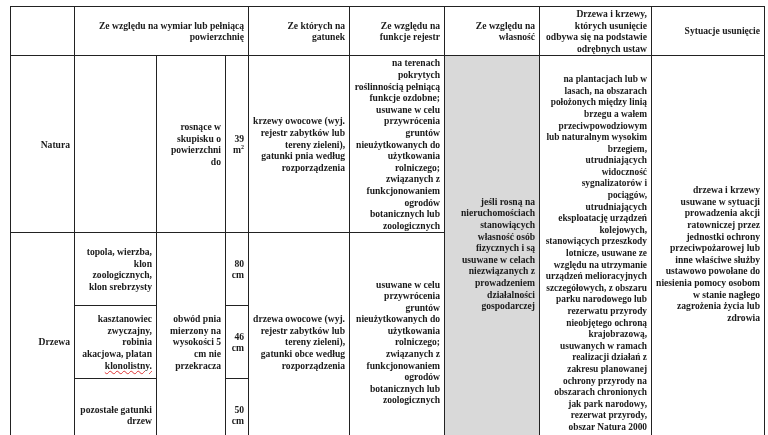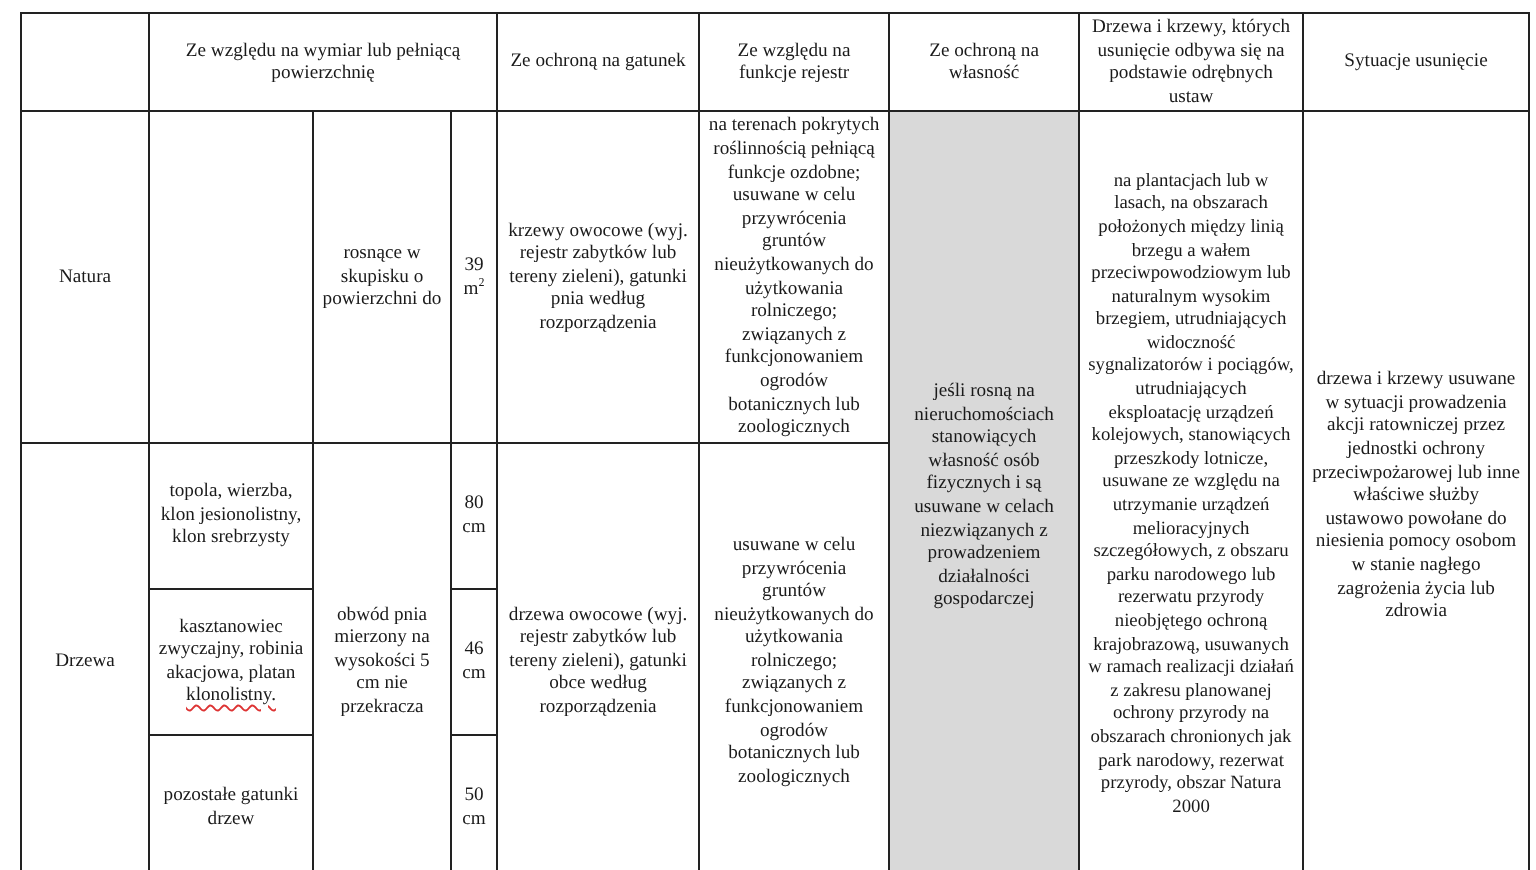--- a/index.html
+++ b/index.html
@@ -9,22 +9,23 @@
     border-collapse: collapse;
     table-layout: fixed;
     width: 754px;
     font-size: 9.6px;
     line-height: 11.6px;
   }
   td {
     border: 1px solid #222;
     padding: 1px 4px;
     vertical-align: middle;
-    text-align: center;
+    text-align: right;
     overflow: hidden;
+    font-weight: bold;
   }
   .hdr td { height: 44px; }
   .grey { background: #d9d9d9; }
   .r-krz { height: 149px; }
   .r-d1 { height: 73px; }
   .r-d2 { height: 73px; }
   .r-d3 { height: 73px; }
   .spell { text-decoration: underline wavy #d33; text-decoration-thickness: 1px; }
   .small { font-size: 9.4px; }
   sup { font-size: 6px; line-height: 0; }
@@ -42,42 +43,42 @@
     <col style="width:95px">
     <col style="width:95px">
     <col style="width:112px">
     <col style="width:113px">
   </colgroup>
 
   <tbody>
       <tr class="hdr">
     <td></td>
     <td colspan="3">Ze względu na wymiar lub pełniącą powierzchnię</td>
-    <td>Ze ochroną na gatunek</td>
+    <td>Ze których na gatunek</td>
     <td>Ze względu na funkcje rejestr</td>
-    <td>Ze ochroną na własność</td>
+    <td>Ze względu na własność</td>
     <td>Drzewa i krzewy, których usunięcie odbywa się na podstawie odrębnych ustaw</td>
     <td>Sytuacje usunięcie</td>
   </tr>
 
   <tr class="r-krz">
     <td>Natura</td>
     <td></td>
     <td>rosnące w skupisku o powierzchni do</td>
     <td><span>39 m</span><sup>2</sup></td>
     <td>krzewy owocowe (wyj. rejestr zabytków lub tereny zieleni), gatunki pnia według rozporządzenia</td>
     <td>na terenach pokrytych roślinnością pełniącą funkcje ozdobne; usuwane w celu przywrócenia gruntów nieużytkowanych do użytkowania rolniczego; związanych z funkcjonowaniem ogrodów botanicznych lub zoologicznych</td>
     <td rowspan="4" class="grey">jeśli rosną na nieruchomościach stanowiących własność osób fizycznych i są usuwane w celach niezwiązanych z prowadzeniem działalności gospodarczej</td>
     <td rowspan="4" class="small">na plantacjach lub w lasach, na obszarach położonych między linią brzegu a wałem przeciwpowodziowym lub naturalnym wysokim brzegiem, utrudniających widoczność sygnalizatorów i pociągów, utrudniających eksploatację urządzeń kolejowych, stanowiących przeszkody lotnicze, usuwane ze względu na utrzymanie urządzeń melioracyjnych szczegółowych, z obszaru parku narodowego lub rezerwatu przyrody nieobjętego ochroną krajobrazową, usuwanych w ramach realizacji działań z zakresu planowanej ochrony przyrody na obszarach chronionych jak park narodowy, rezerwat przyrody, obszar Natura 2000</td>
     <td rowspan="4">drzewa i krzewy usuwane w sytuacji prowadzenia akcji ratowniczej przez jednostki ochrony przeciwpożarowej lub inne właściwe służby ustawowo powołane do niesienia pomocy osobom w stanie nagłego zagrożenia życia lub zdrowia</td>
   </tr>
 
   <tr class="r-d1">
     <td rowspan="3">Drzewa</td>
-    <td>topola, wierzba, klon jesionolistny, klon srebrzysty</td>
+    <td>topola, wierzba, klon zoologicznych, klon srebrzysty</td>
     <td rowspan="3">obwód pnia mierzony na wysokości 5 cm nie przekracza</td>
     <td>80 cm</td>
     <td rowspan="3">drzewa owocowe (wyj. rejestr zabytków lub tereny zieleni), gatunki obce według rozporządzenia</td>
     <td rowspan="3">usuwane w celu przywrócenia gruntów nieużytkowanych do użytkowania rolniczego; związanych z funkcjonowaniem ogrodów botanicznych lub zoologicznych</td>
   </tr>
 
   <tr class="r-d2">
     <td><span>kasztanowiec zwyczajny, robinia akacjowa, platan</span> <span class="spell">klonolistny.</span></td>
     <td>46 cm</td>
   </tr>

